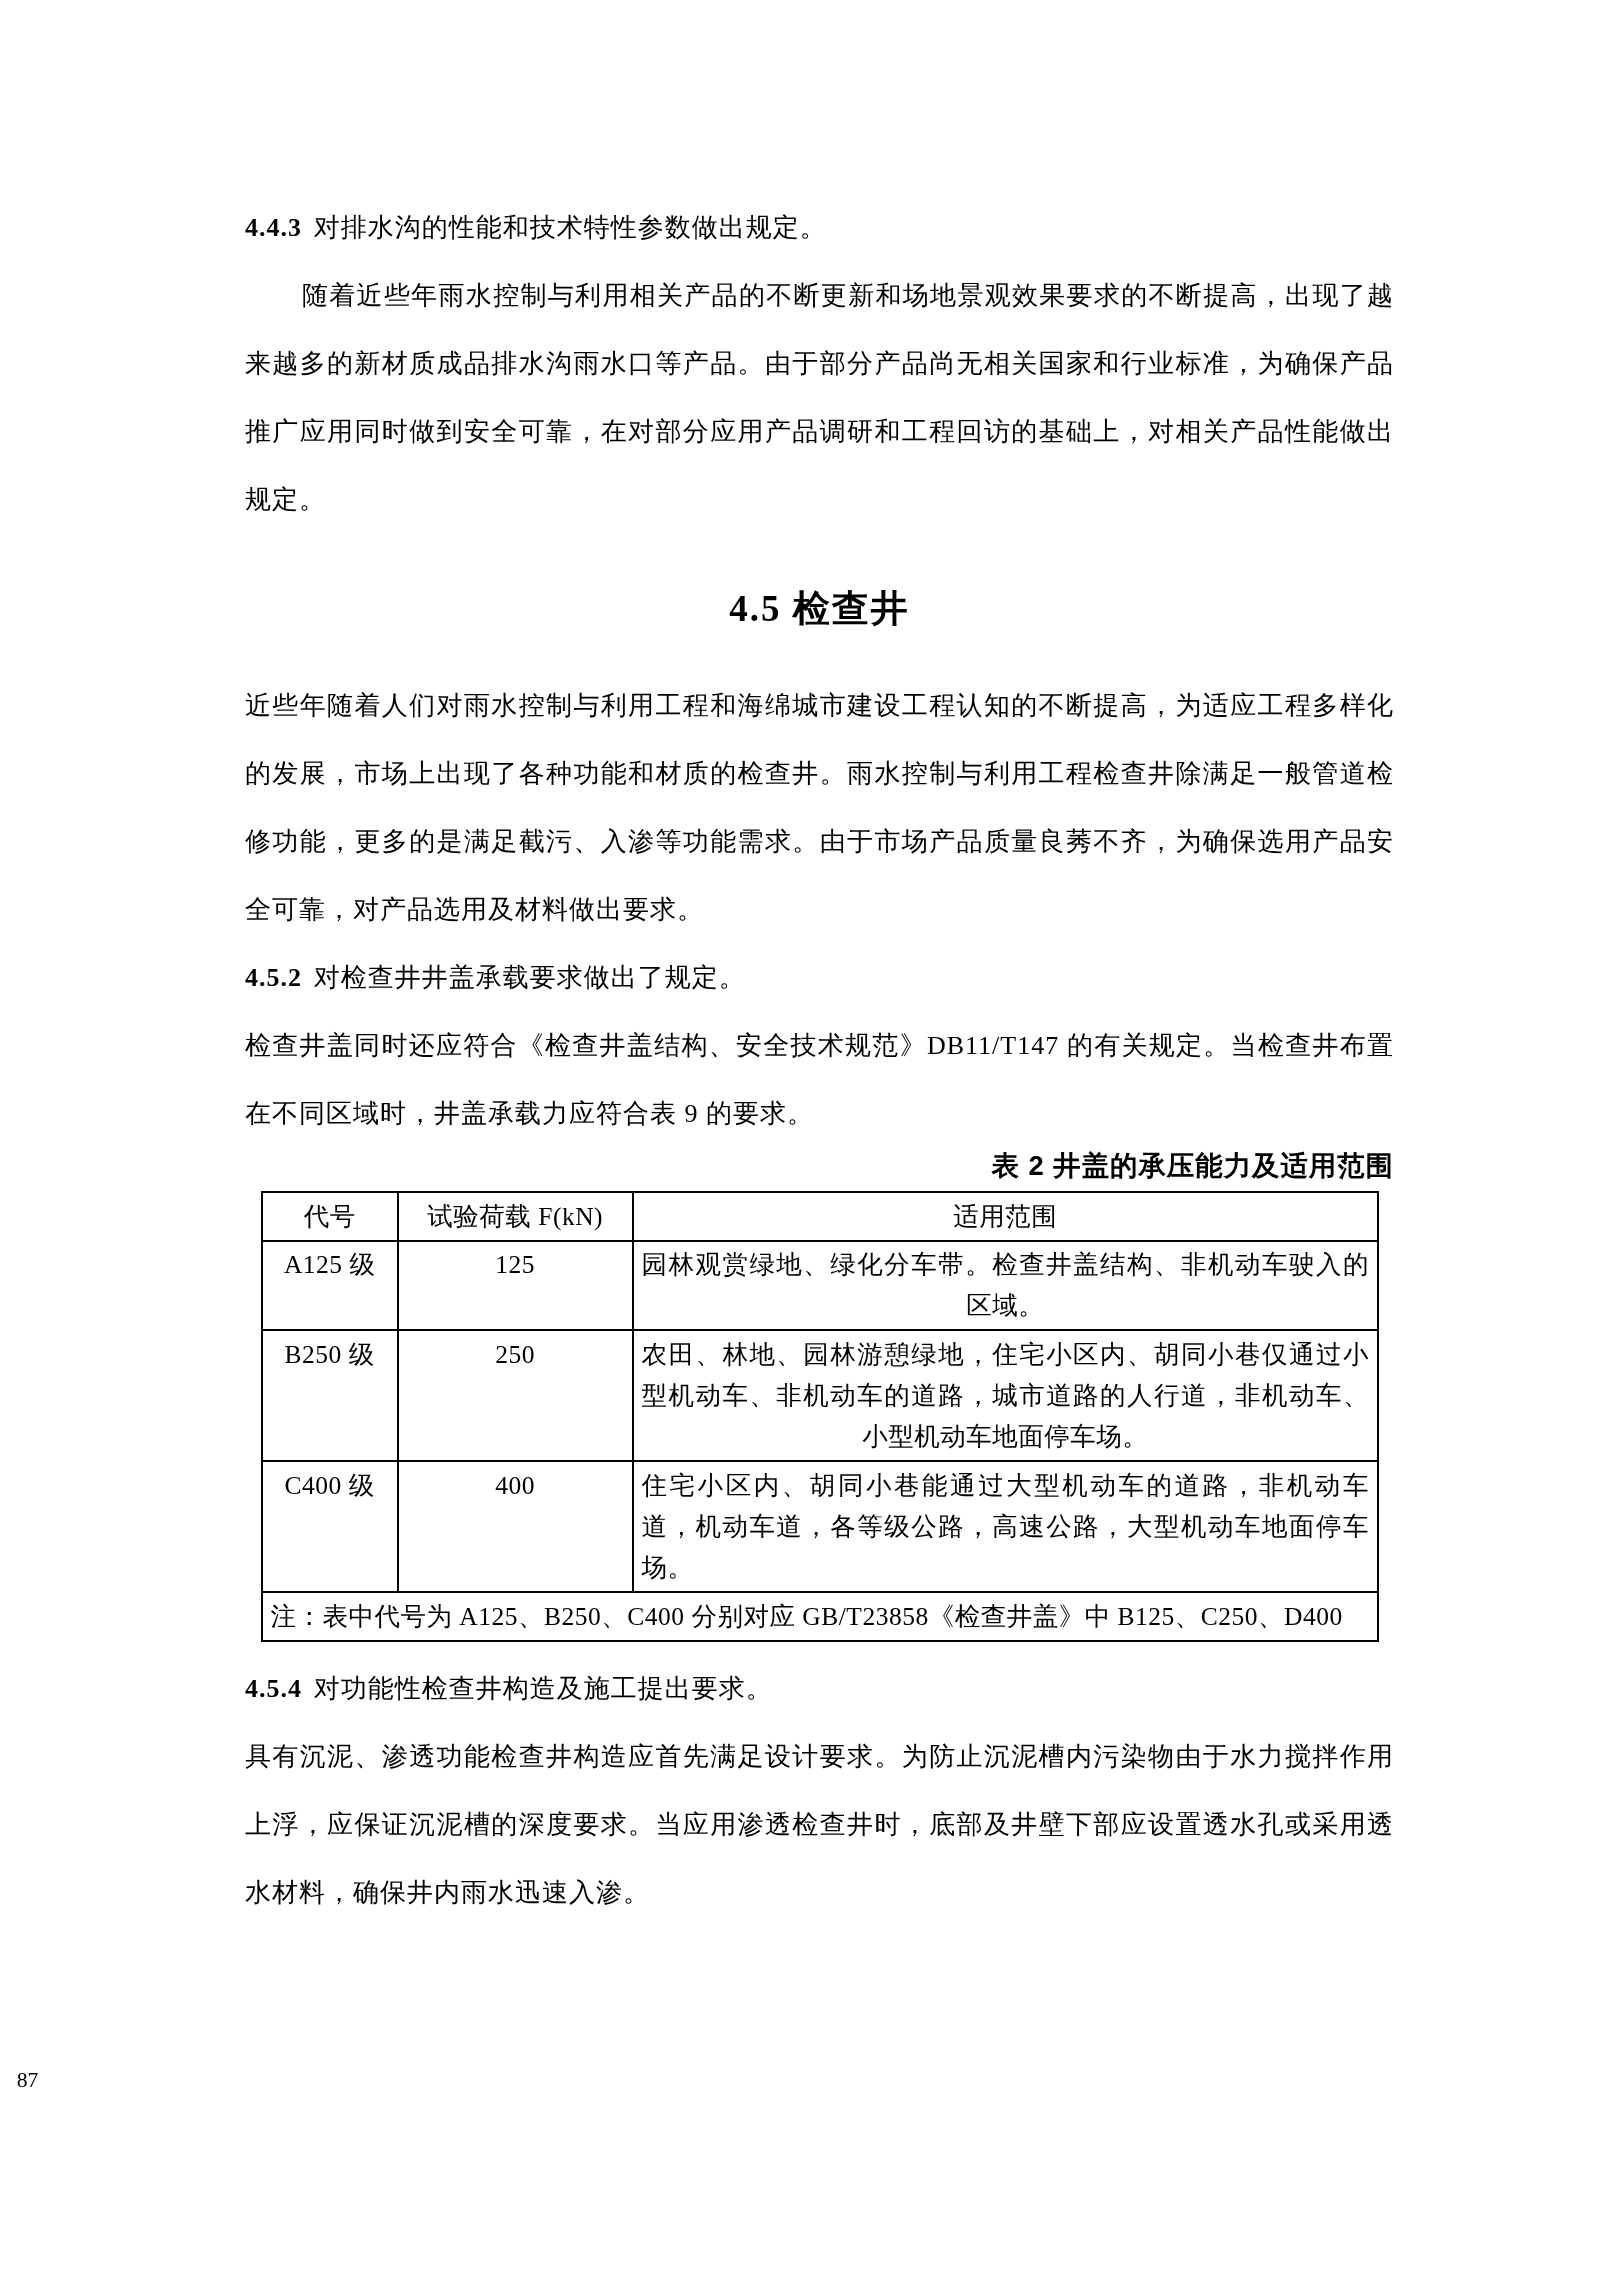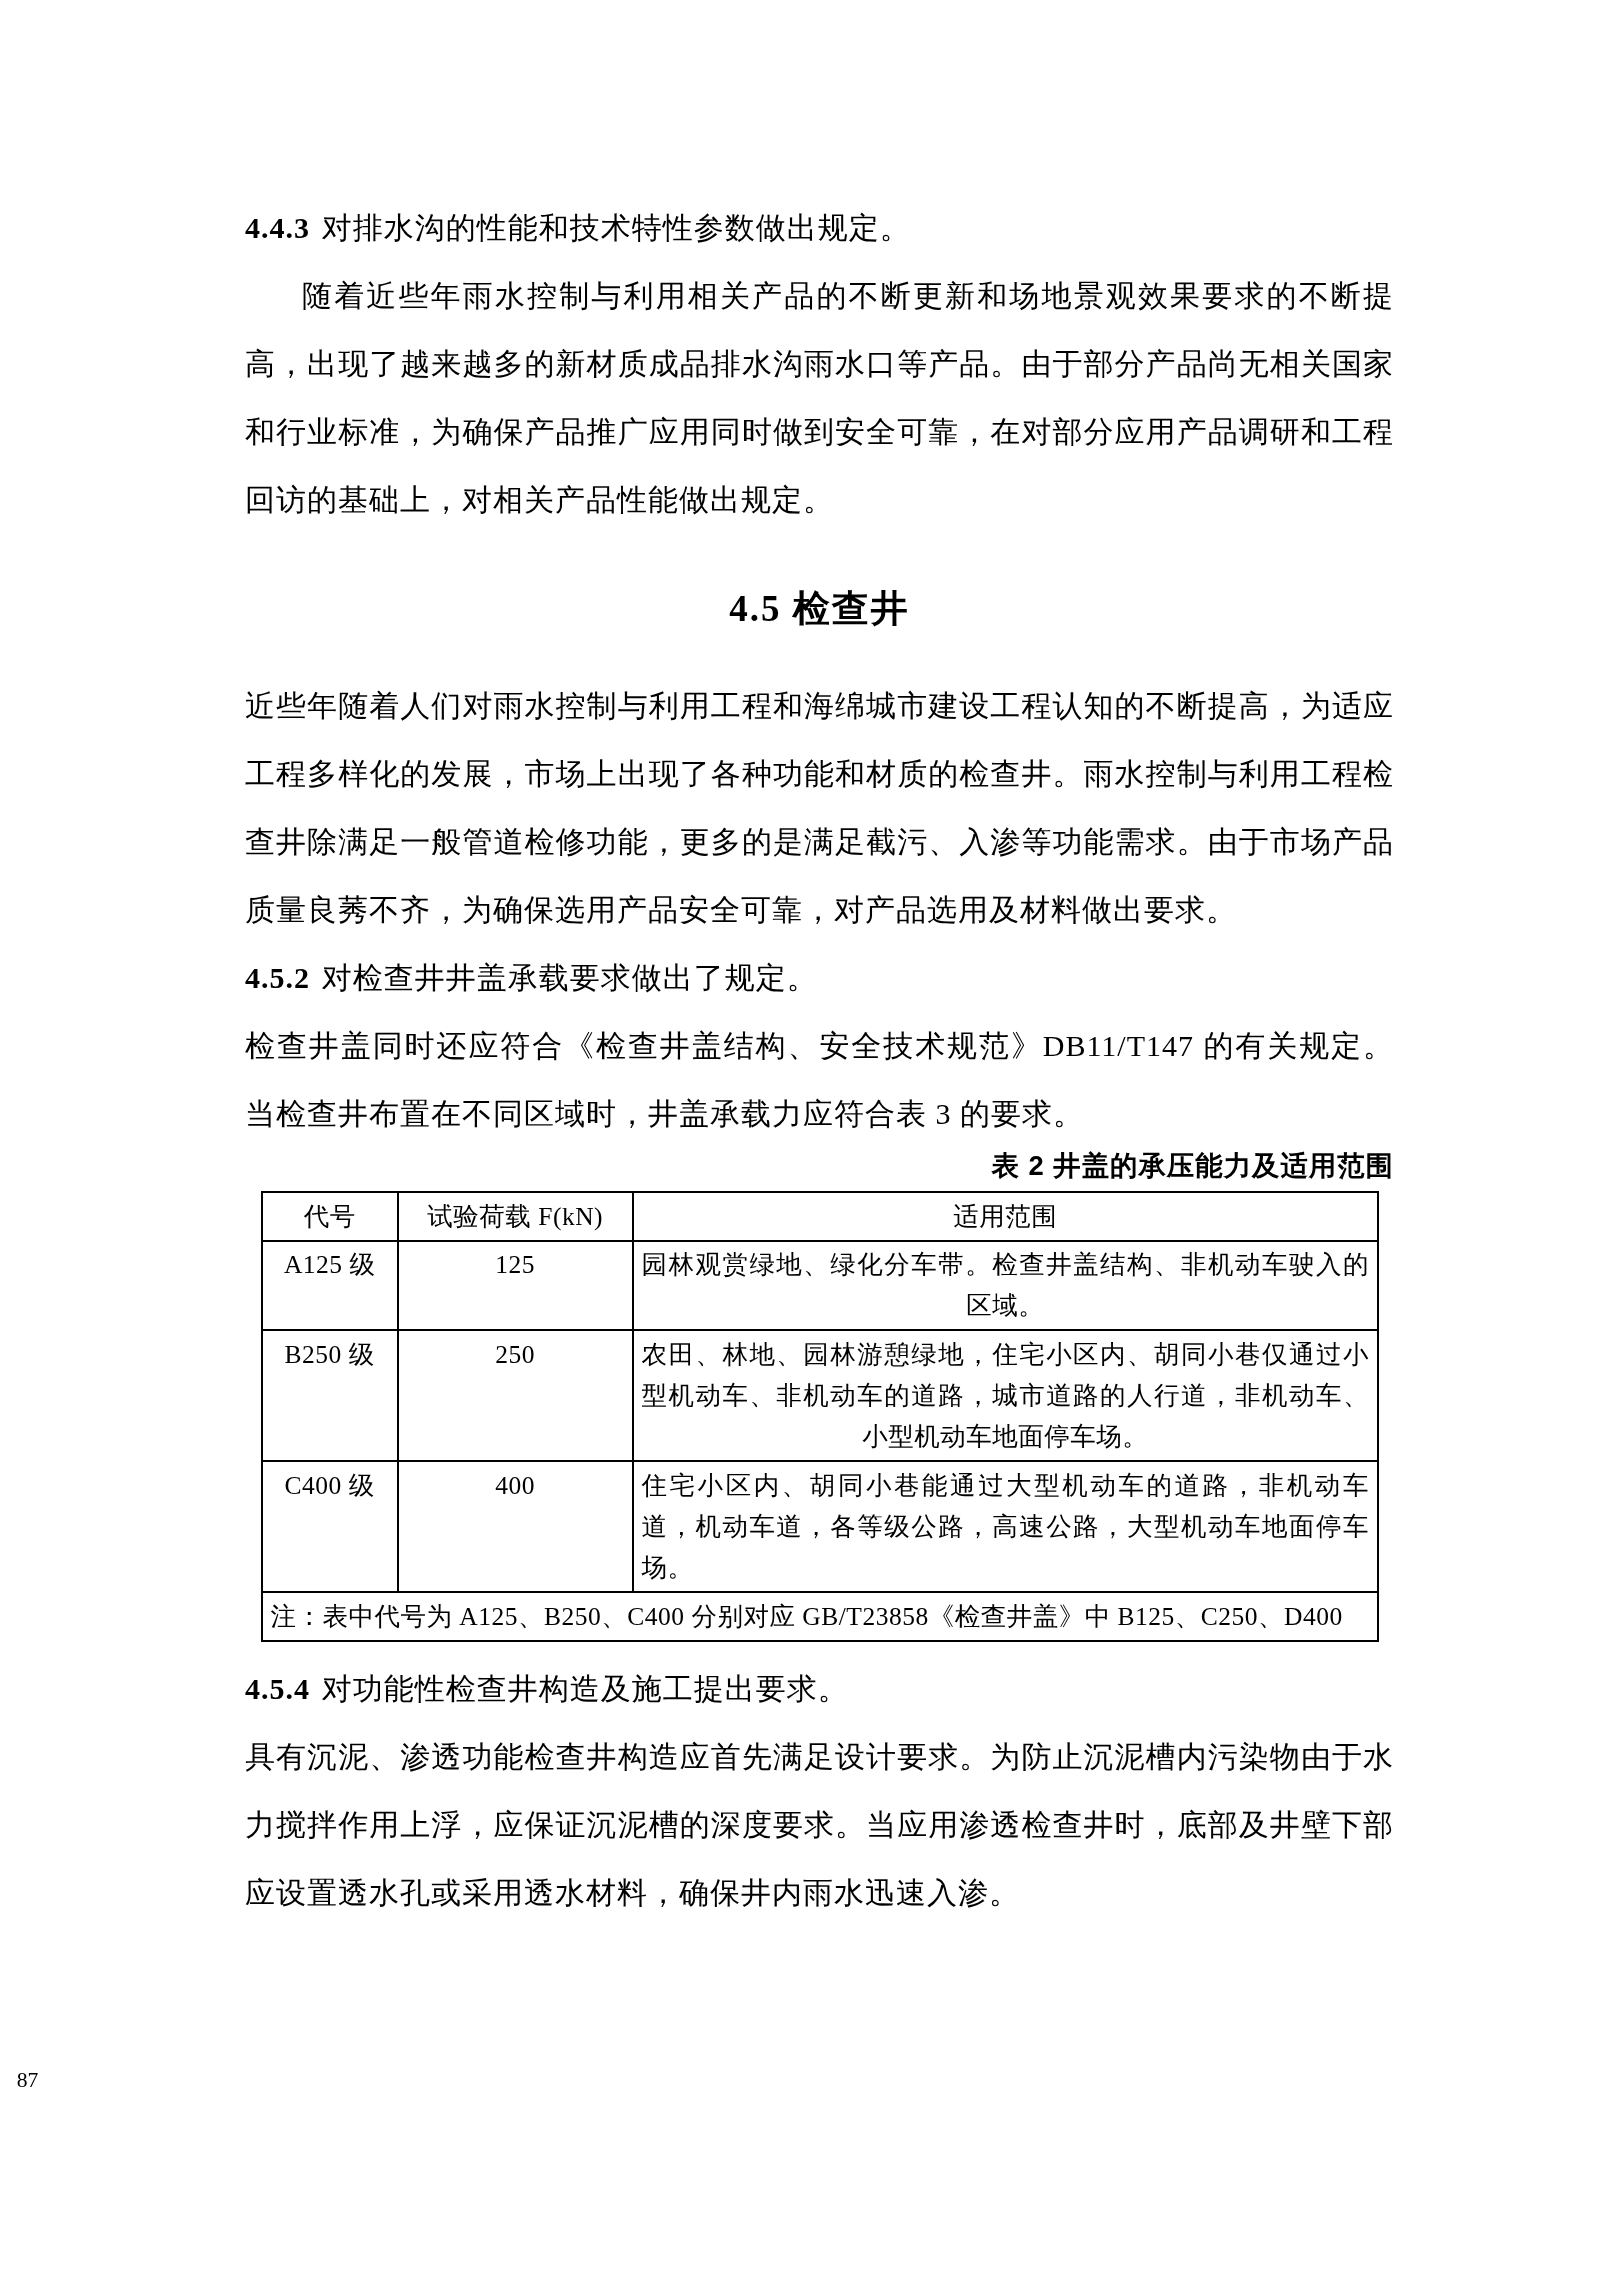--- a/index.html
+++ b/index.html
@@ -15,21 +15,21 @@
     color: #000000;
     font-family: "Liberation Serif", "DejaVu Serif", serif;
   }
   .page {
     box-sizing: border-box;
     width: 1621px;
     padding: 194px 227px 0 245px;
   }
   .body-text {
     margin: 0;
-    font-size: 30px;
+    font-size: 26px;
     line-height: 68px;
     letter-spacing: 1px;
     text-align: justify;
     text-align-last: left;
   }
   .indent-first {
     text-indent: 57px;
   }
   .clause-num {
     font-weight: bold;
@@ -106,21 +106,21 @@
 
   <p class="body-text indent-first">随着近些年雨水控制与利用相关产品的不断更新和场地景观效果要求的不断提高，出现了越来越多的新材质成品排水沟雨水口等产品。由于部分产品尚无相关国家和行业标准，为确保产品推广应用同时做到安全可靠，在对部分应用产品调研和工程回访的基础上，对相关产品性能做出规定。</p>
 
   <h1 class="section-heading">4.5 检查井</h1>
 
 
   <p class="body-text">近些年随着人们对雨水控制与利用工程和海绵城市建设工程认知的不断提高，为适应工程多样化的发展，市场上出现了各种功能和材质的检查井。雨水控制与利用工程检查井除满足一般管道检修功能，更多的是满足截污、入渗等功能需求。由于市场产品质量良莠不齐，为确保选用产品安全可靠，对产品选用及材料做出要求。</p>
 
   <p class="body-text"><b class="clause-num">4.5.2</b><span>对检查井井盖承载要求做出了规定。</span></p>
 
-  <p class="body-text">检查井盖同时还应符合《检查井盖结构、安全技术规范》DB11/T147 的有关规定。当检查井布置在不同区域时，井盖承载力应符合表 3 的要求。</p>
+  <p class="body-text">检查井盖同时还应符合《检查井盖结构、安全技术规范》DB11/T147 的有关规定。当检查井布置在不同区域时，井盖承载力应符合表 9 的要求。</p>
 
   <p class="table-caption">表 2  井盖的承压能力及适用范围</p>
 
   <table class="spec-table">
     <colgroup>
       <col style="width:136px">
       <col style="width:235px">
       <col>
     </colgroup>
     <tbody>

